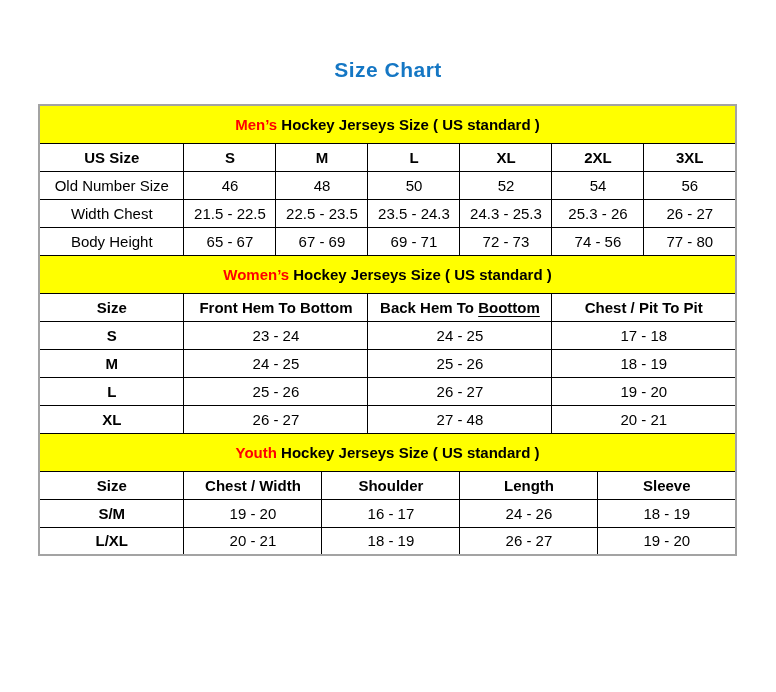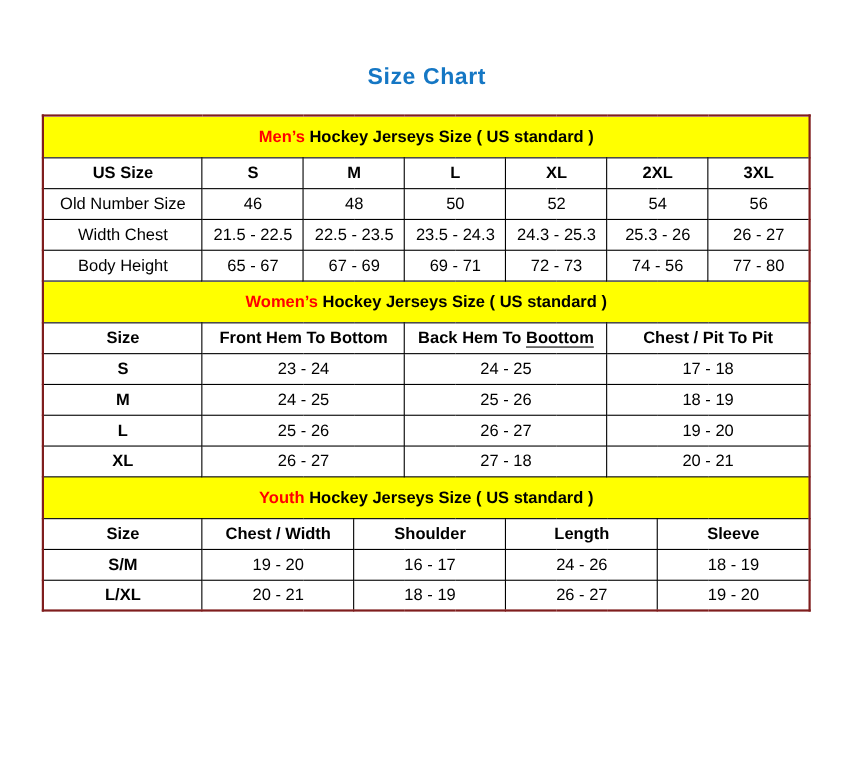--- a/index.html
+++ b/index.html
@@ -25,21 +25,21 @@
     letter-spacing: 0.5px;
   }
   .chart-wrap {
     margin-left: 38px;
     width: 699px;
   }
   table.size-table {
     width: 100%;
     border-collapse: collapse;
     table-layout: fixed;
-    border: 2px solid #7f1d1d;
+    border: 2px solid #a3a3a3;
   }
   table.size-table td {
     border: 1px solid #000;
     text-align: center;
     vertical-align: middle;
     color: var(--text-black, #000);
     font-size: 15px;
     padding: 1px 2px;
     overflow: hidden;
     white-space: nowrap;
@@ -154,21 +154,21 @@
           </tr>
           <tr class="data-row">
             <td class="row-label bold">L</td>
             <td class="cell" colspan="4">25 - 26</td>
             <td class="cell" colspan="4">26 - 27</td>
             <td class="cell" colspan="4">19 - 20</td>
           </tr>
           <tr class="data-row">
             <td class="row-label bold">XL</td>
             <td class="cell" colspan="4">26 - 27</td>
-            <td class="cell" colspan="4">27 - 18</td>
+            <td class="cell" colspan="4">27 - 48</td>
             <td class="cell" colspan="4">20 - 21</td>
           </tr>
           <tr class="section-header-row">
             <td class="section-header" colspan="13"><span class="accent">Youth</span><span> Hockey Jerseys Size ( US standard )</span></td>
           </tr>
           <tr class="col-header-row">
             <td class="col-header">Size</td>
             <td class="col-header" colspan="3">Chest / Width</td>
             <td class="col-header" colspan="3">Shoulder</td>
             <td class="col-header" colspan="3">Length</td>

